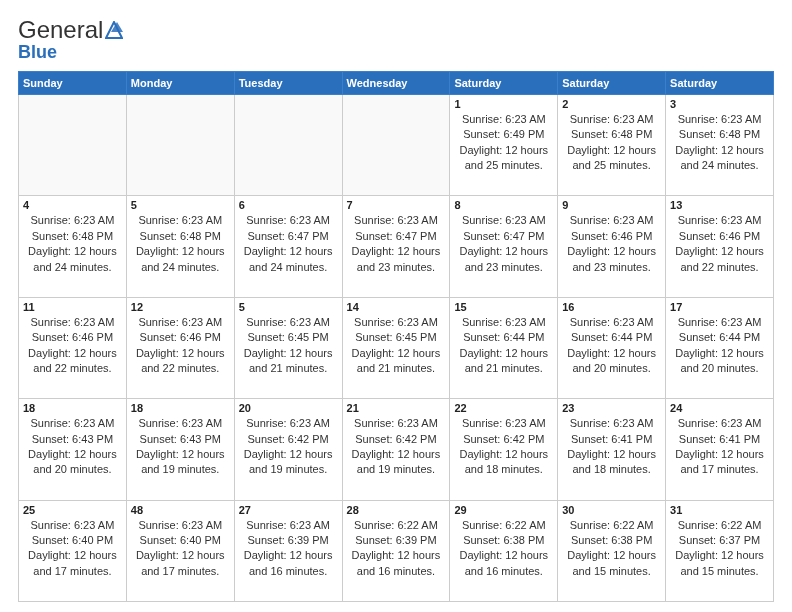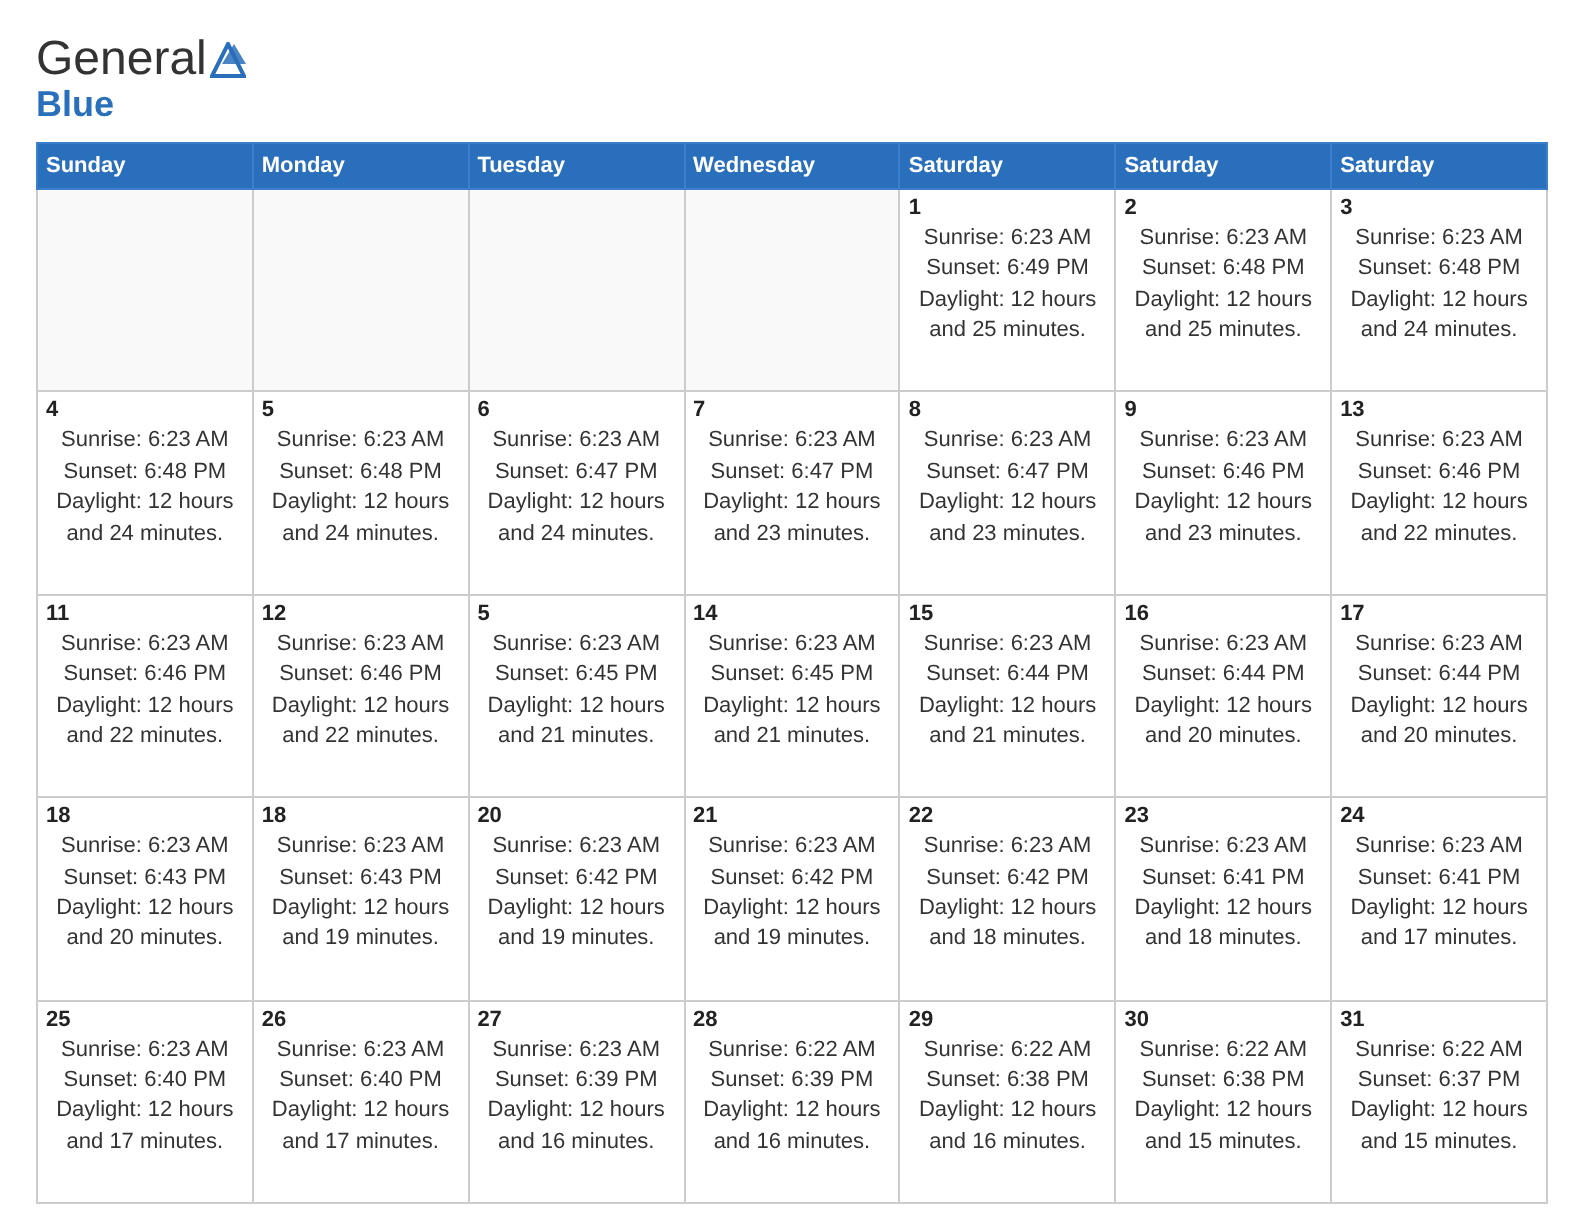--- a/index.html
+++ b/index.html
@@ -299,21 +299,21 @@
         </tr>
         <tr>
           <td>
             <div class="day-number">25</div>
             <div class="day-info" style="white-space: pre-line;">Sunrise: 6:23 AM
 Sunset: 6:40 PM
 Daylight: 12 hours
 and 17 minutes.</div>
           </td>
           <td>
-            <div class="day-number">26</div>
+            <div class="day-number">48</div>
             <div class="day-info" style="white-space: pre-line;">Sunrise: 6:23 AM
 Sunset: 6:40 PM
 Daylight: 12 hours
 and 17 minutes.</div>
           </td>
           <td>
             <div class="day-number">27</div>
             <div class="day-info" style="white-space: pre-line;">Sunrise: 6:23 AM
 Sunset: 6:39 PM
 Daylight: 12 hours

